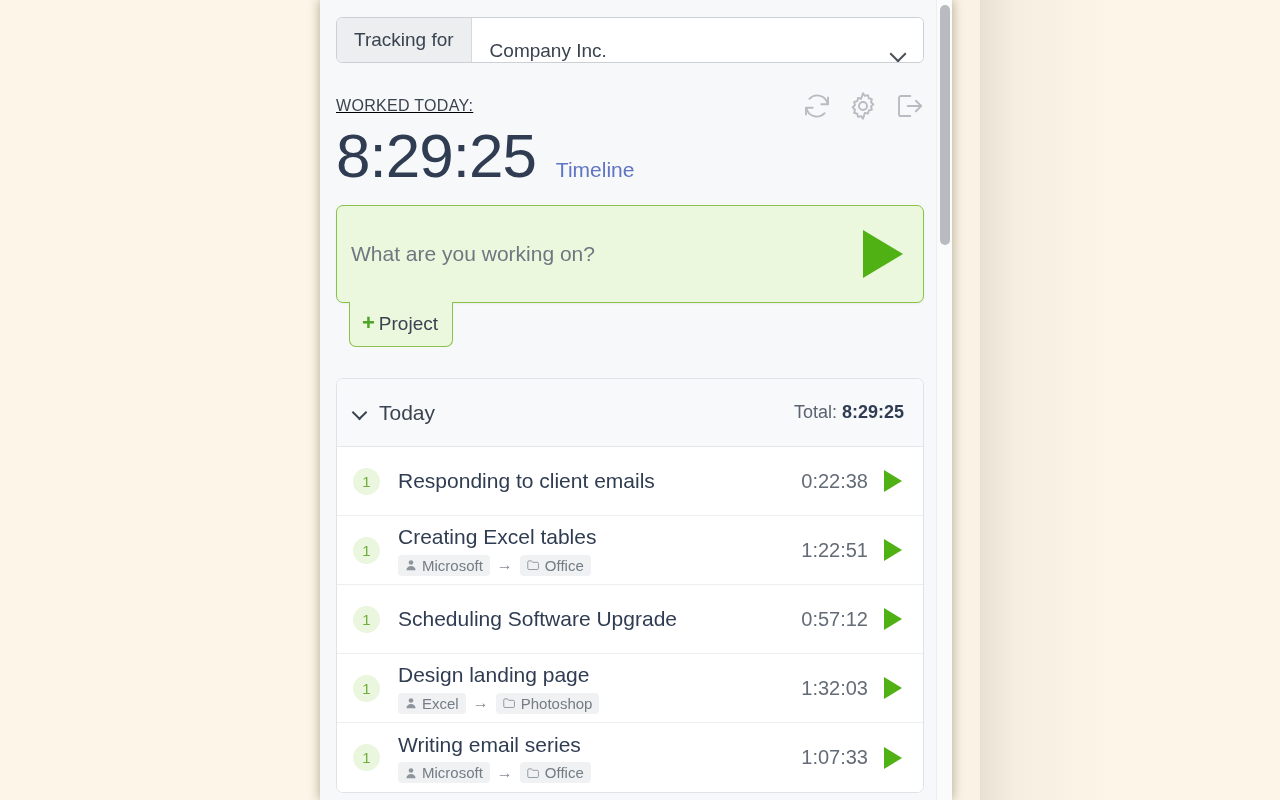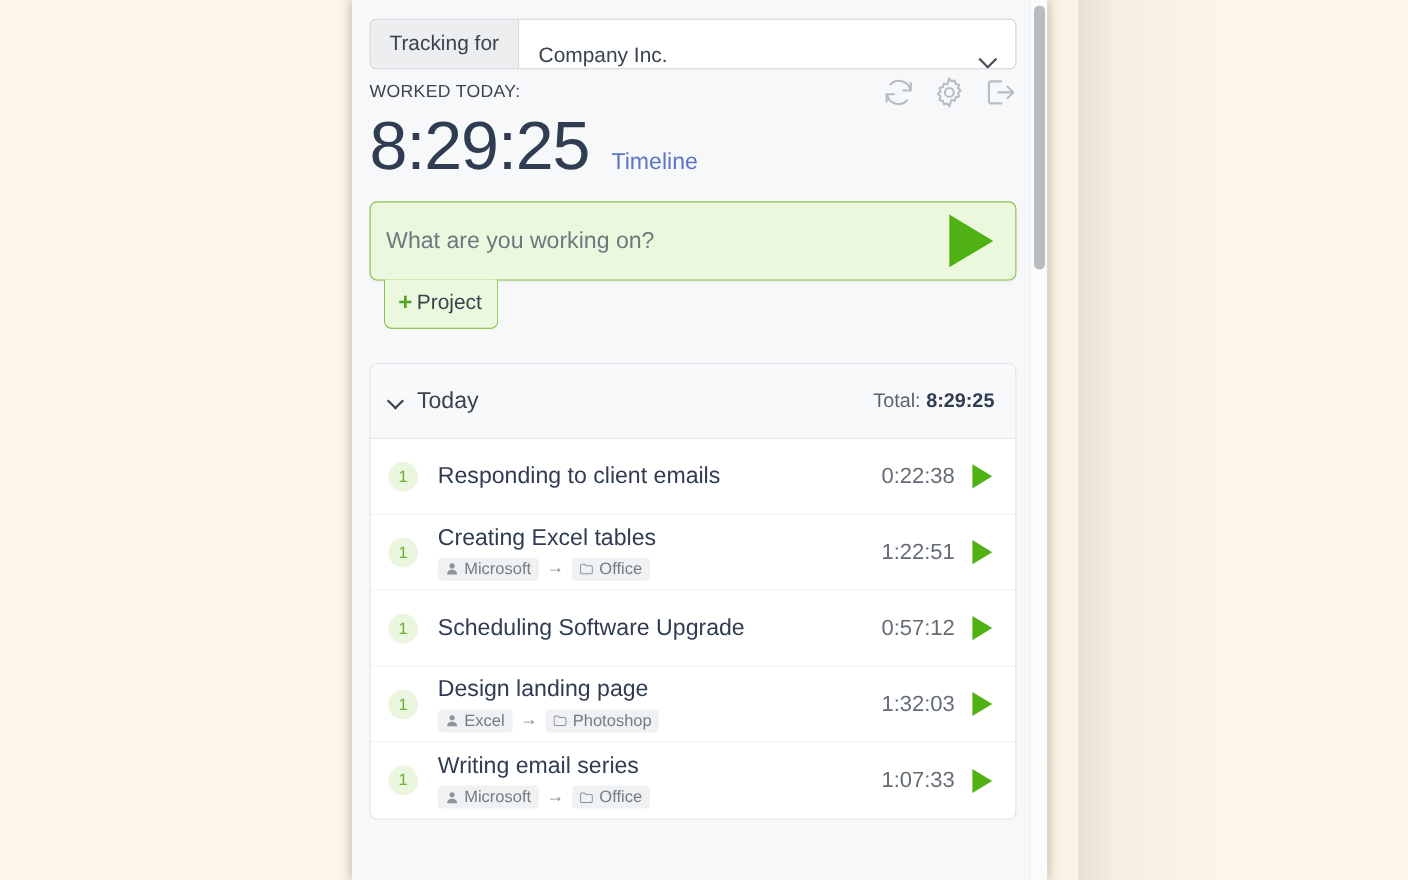--- a/index.html
+++ b/index.html
@@ -84,21 +84,22 @@
     border-right: 2.6px solid #4b5159;
     border-bottom: 2.6px solid #4b5159;
     transform: rotate(45deg);
   }
 
   
   .worked-row {
     display: flex;
     align-items: center;
     justify-content: space-between;
-    margin-top: 6px;
+    margin-top: 28px;
+    text-decoration: underline;
   }
   .worked-label {
     font-size: 16px;
     letter-spacing: 0.3px;
     color: #3a4350;
   }
   .top-icons { display: flex; gap: 16px; align-items: center; }
   .top-icons svg { display: block; cursor: pointer; }
 
   .timer-row {
@@ -116,21 +117,21 @@
   }
   .timeline-link {
     font-size: 21px;
     color: #5f74c4;
     cursor: pointer;
   }
 
   
   .entry-wrap { position: relative; margin-top: 17px; }
   .entry-box {
-    height: 72px;
+    height: 98px;
     border: 1.5px solid #88c24a;
     border-radius: 7px;
     background: #ecf8dd;
     display: flex;
     align-items: center;
     padding: 0 12px 0 14px;
     box-shadow: 0 1px 2px rgba(0,0,0,0.05);
   }
   .entry-input {
     flex: 1;

